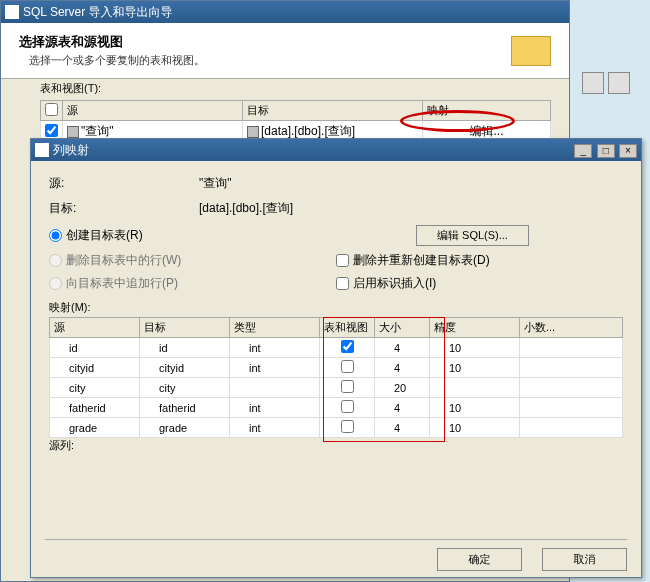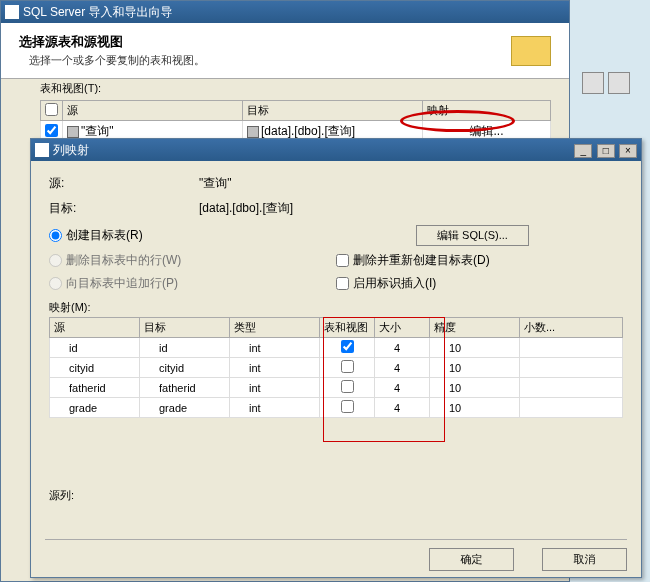--- a/index.html
+++ b/index.html
@@ -47,23 +47,23 @@
     .mapping-label { font-size: 11px; margin: 8px 0 2px 0; }
     .mapping-table-wrap { position: relative; }
     .mapping-table { width: 100%; border: 1px solid #888; background: #fff; border-collapse: collapse; }
     .mapping-table th { background: #ece9d8; border: 1px solid #aaa; padding: 2px 4px; text-align: left; font-weight: normal; font-size: 11px; }
     .mapping-table td { border: 1px solid #ddd; padding: 2px 19px; font-size: 11px; height: 18px; }
     .mapping-table td.center { text-align: center; }
     .mapping-table td input[type="checkbox"] { margin: 0; }
     
     .highlight-box { position: absolute; border: 1px solid #cc0000; pointer-events: none; top: 0; left: 274px; width: 122px; height: 125px; }
     
-    .source-col-info { margin-top: 70px; font-size: 11px; }
-    
-    .mapping-footer { position: absolute; bottom: 6px; right: 14px; display: flex; gap: 28px; border-top: 1px solid #aaa; padding-top: 8px; width: calc(100% - 28px); justify-content: flex-end; left: 14px; }
+    .source-col-info { font-size: 11px; }
+    
+    .mapping-footer { position: absolute; bottom: 6px; right: 14px; display: flex; gap: 20px; border-top: 1px solid #aaa; padding-top: 8px; width: calc(100% - 28px); justify-content: flex-end; left: 14px; }
     .mapping-footer button { width: 85px; padding: 3px 0; background: #ece9d8; border: 1px solid #888; font-size: 11px; cursor: pointer; }
     
     
     .bg-stuff { position: absolute; top: 70px; right: 0; width: 70px; height: 40px; }
     .bg-stuff span { display: inline-block; width: 22px; height: 22px; background: #e0e0e0; border: 1px solid #888; margin: 2px; }
   </style>
 </head>
 <body>
 
 <div class="bg-stuff"><span></span><span></span></div>
@@ -184,20 +184,29 @@
             <tr>
               <td>cityid</td>
               <td>cityid</td>
               <td>int</td>
               <td class="center"><input type="checkbox" style=""></td>
               <td>4</td>
               <td>10</td>
               <td></td>
             </tr>
             <tr>
+              <td>city</td>
+              <td>city</td>
+              <td></td>
+              <td class="center"><input type="checkbox" style=""></td>
+              <td>20</td>
+              <td></td>
+              <td></td>
+            </tr>
+            <tr>
               <td>fatherid</td>
               <td>fatherid</td>
               <td>int</td>
               <td class="center"><input type="checkbox" style=""></td>
               <td>4</td>
               <td>10</td>
               <td></td>
             </tr>
             <tr>
               <td>grade</td>

